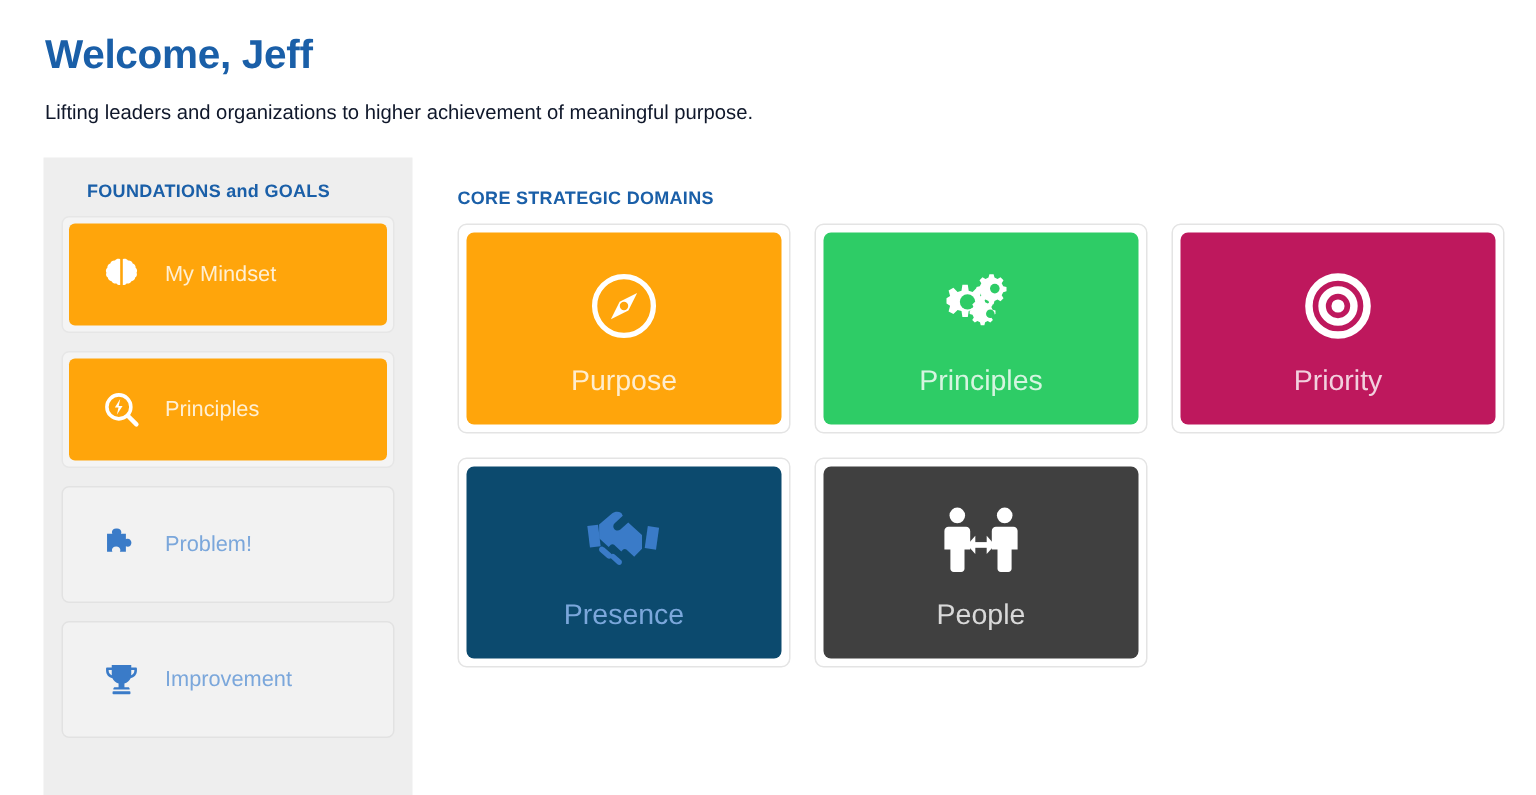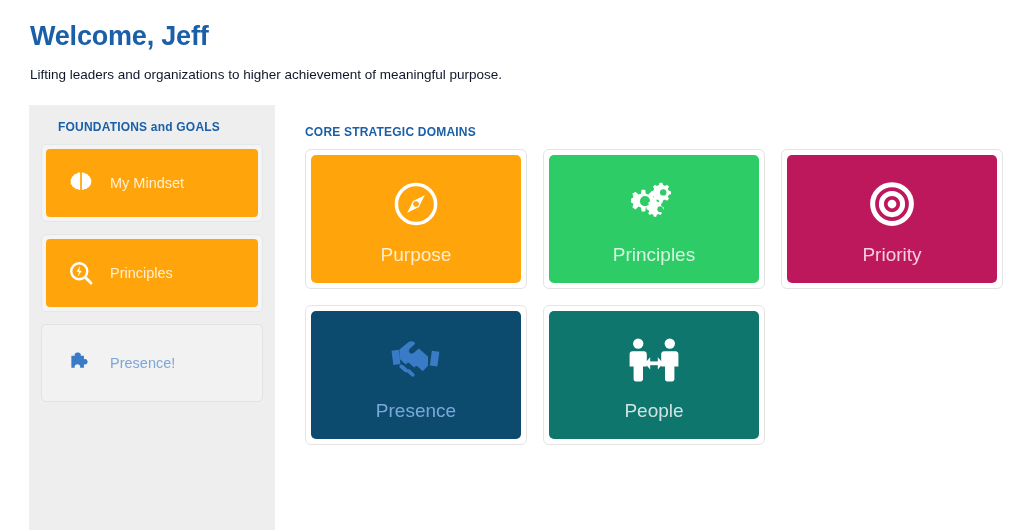--- a/index.html
+++ b/index.html
@@ -202,24 +202,35 @@
       </div>
     </div>
 
     <div class="side-item idle">
       <div class="inner">
         <span class="side-icon">
           <svg width="26" height="26" viewBox="0 0 24 24" fill="#3a7bc8">
             <path d="M9.3 2.2c1.5 0 2.6 1 2.6 2.2 0 .4-.1.7-.3 1h3.1v3.3c.3-.2.7-.3 1.1-.3 1.3 0 2.3 1.1 2.3 2.5s-1 2.5-2.3 2.5c-.4 0-.8-.1-1.1-.3v3.3H11c.2-.3.3-.6.3-1 0-1.2-1.1-2.2-2.6-2.2s-2.6 1-2.6 2.2c0 .4.1.7.3 1H3.1V5.4h3.3c-.2-.3-.3-.6-.3-1 0-1.2 1.1-2.2 2.6-2.2"></path>
           </svg>
         </span>
-        <span class="side-label">Presence!</span>
-      </div>
-    </div>
-
+        <span class="side-label">Problem!</span>
+      </div>
+    </div>
+
+    <div class="side-item idle">
+      <div class="inner">
+        <span class="side-icon">
+          <svg width="26" height="26" viewBox="0 0 24 24" fill="#3a7bc8">
+            <path d="M6 3h12v1.6h2.8c.4 0 .7.3.7.7v1.3c0 2.3-1.7 4.2-3.9 4.6-.7 1.6-2.1 2.8-3.8 3.2v2.3h2.3c.5 0 .9.4.9.9v.6H7v-.6c0-.5.4-.9.9-.9h2.3v-2.3c-1.7-.4-3.1-1.6-3.8-3.2C4.2 10.8 2.5 8.9 2.5 6.6V5.3c0-.4.3-.7.7-.7H6V3zm0 3.1H4.1v.5c0 1.3.8 2.4 2 2.8-.1-.4-.1-.8-.1-1.2V6.1zm12 0v2.1c0 .4 0 .8-.1 1.2 1.2-.4 2-1.5 2-2.8v-.5H18z"></path>
+            <rect x="6.5" y="19.2" width="11" height="1.9" rx="0.5"></rect>
+          </svg>
+        </span>
+        <span class="side-label">Improvement</span>
+      </div>
+    </div>
   </div>
 
   <div class="main">
     <div class="section-label" style="margin-left:0;">CORE STRATEGIC DOMAINS</div>
 
     <div class="grid">
 
       <div class="tile filled">
         <div class="inner" style="background:#ffa50b;">
           <span class="tile-icon">
@@ -271,21 +282,21 @@
               <path d="M20.4 7.1h3.8v7.4h-3.8z" transform="rotate(8 22.3 10.8)"></path>
               <path d="M6.3 13.9 8.7 16c.4.4.4 1 .1 1.4-.4.4-1 .4-1.4.1l-2.4-2.1c-.4-.4-.4-1-.1-1.4.4-.4 1-.4 1.4 0z"></path>
               <path d="M9.9 16.3 12 18.2c.4.3.4.9.1 1.3-.3.4-.9.4-1.3.1l-2.1-1.9c-.4-.3-.4-.9-.1-1.3.3-.4.9-.4 1.3-.1z"></path>
             </svg>
           </span>
           <span class="tile-label">Presence</span>
         </div>
       </div>
 
       <div class="tile filled">
-        <div class="inner" style="background:#0f766e;">
+        <div class="inner" style="background:#404040;">
           <span class="tile-icon">
             <svg width="52" height="48" viewBox="0 0 26 24" fill="#ffffff">
               <circle cx="5.1" cy="3.8" r="2.6"></circle>
               <path d="M2.2 7.6h5.8c.8 0 1.4.6 1.4 1.4v6.2H7.5v6.4c0 .6-.5 1.1-1.1 1.1H3.9c-.6 0-1.1-.5-1.1-1.1v-6.4H.8V9c0-.8.6-1.4 1.4-1.4z"></path>
               <circle cx="20.9" cy="3.8" r="2.6"></circle>
               <path d="M18 7.6h5.8c.8 0 1.4.6 1.4 1.4v6.2h-2V21.6c0 .6-.5 1.1-1.1 1.1h-2.5c-.6 0-1.1-.5-1.1-1.1v-6.4h-1.9V9c0-.8.6-1.4 1.4-1.4z"></path>
               <path d="M10.6 12.7h4.8v1.9h-4.8z"></path>
               <path d="M11.1 10.6 8.4 13.65l2.7 3.05z"></path>
               <path d="M14.9 10.6l2.7 3.05-2.7 3.05z"></path>
             </svg>

